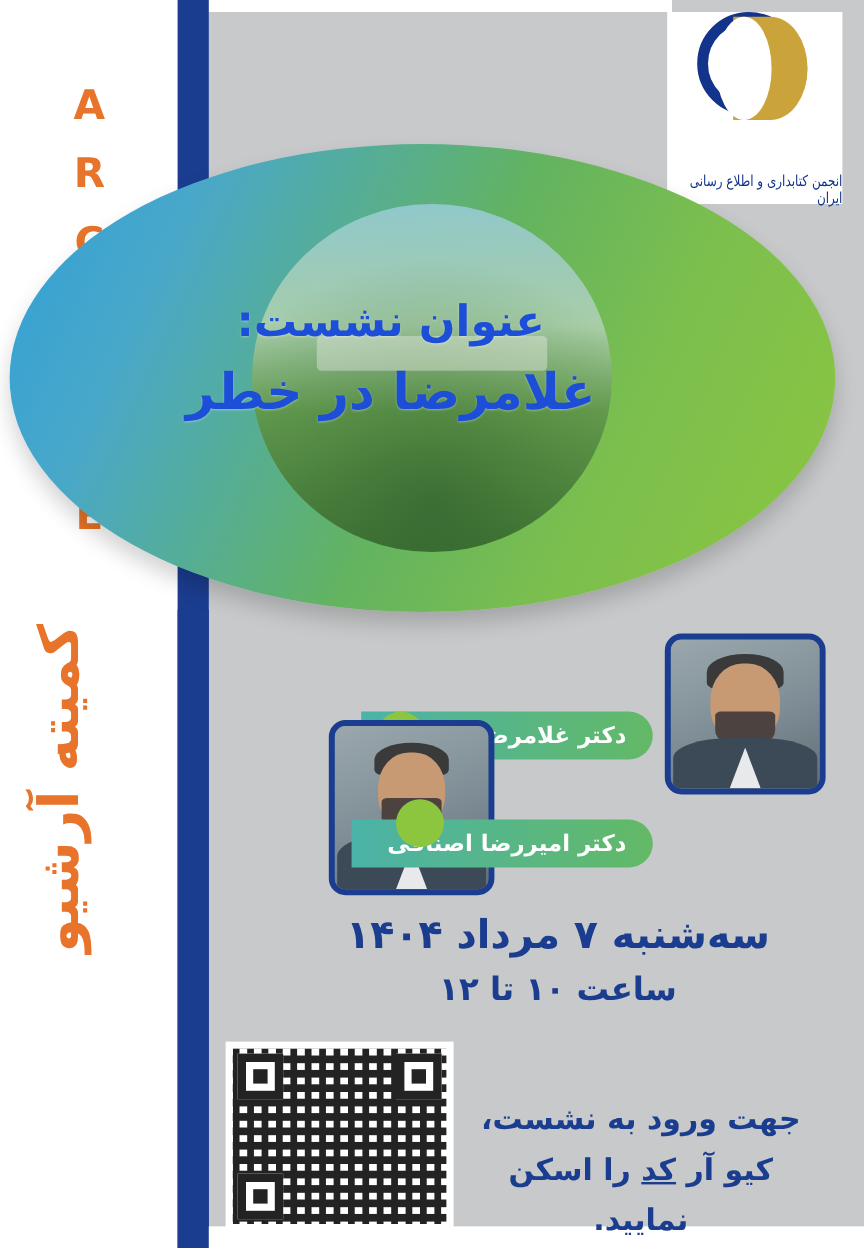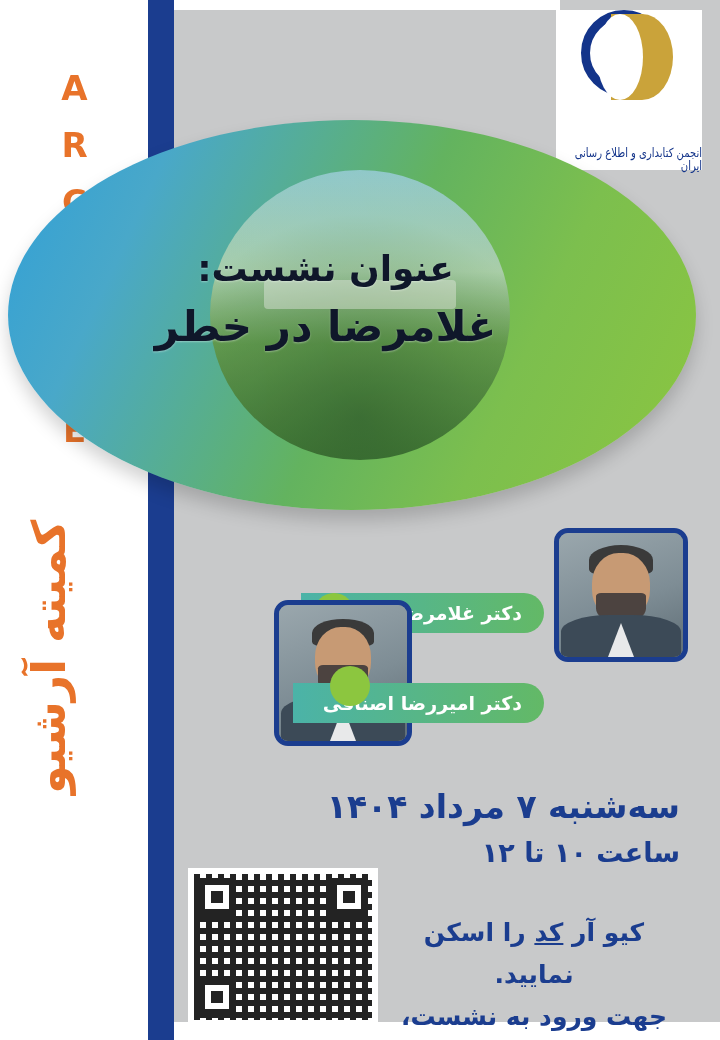--- a/index.html
+++ b/index.html
@@ -166,21 +166,21 @@
     left: 18%; top: 38%;
     width: 64%; height: 10%;
     background: rgba(235,235,230,0.45);
     border-radius: 4px;
   }
   .hero-title {
     position: absolute;
     left: 0; top: 130px;
     width: 651px;
     text-align: center;
-    color: #0f172a;
+    color: #1d4ed8;
     font-weight: 700;
     text-shadow: 0 1px 2px rgba(255,255,255,0.35);
   }
   .hero-title .l1 {
     font-size: 36px;
     line-height: 54px;
     display: block;
   }
   .hero-title .l2 {
     font-size: 42px;
@@ -260,22 +260,23 @@
   .pill-dot {
     position: absolute;
     width: 40px; height: 40px;
     border-radius: 50%;
     background: #8cc63f;
   }
 
   
   .date-block {
     position: absolute;
-    right: 40px; top: 784px;
+    right: 40px; top: 756px;
     width: 430px;
+    text-align: center;
     color: #1b3d8f;
     font-weight: 700;
   }
   .date-line1 { font-size: 33px; line-height: 46px; }
   .date-line2 { font-size: 27px; line-height: 46px; }
 
   
   .qr-card {
     position: absolute;
     left: 188px; top: 868px;
@@ -406,17 +407,17 @@
 
   <div class="qr-card">
     <div class="qr-grid">
       <div class="qr-eye tl"></div>
       <div class="qr-eye tr"></div>
       <div class="qr-eye bl"></div>
     </div>
   </div>
 
   <div class="cta">
+    <div>جهت ورود به نشست،</div>
     <div><span>کیو آر </span><u>کد</u><span> را اسکن نمایید.</span></div>
-    <div>جهت ورود به نشست،</div>
   </div>
 
 </div>
 
 </body></html>

